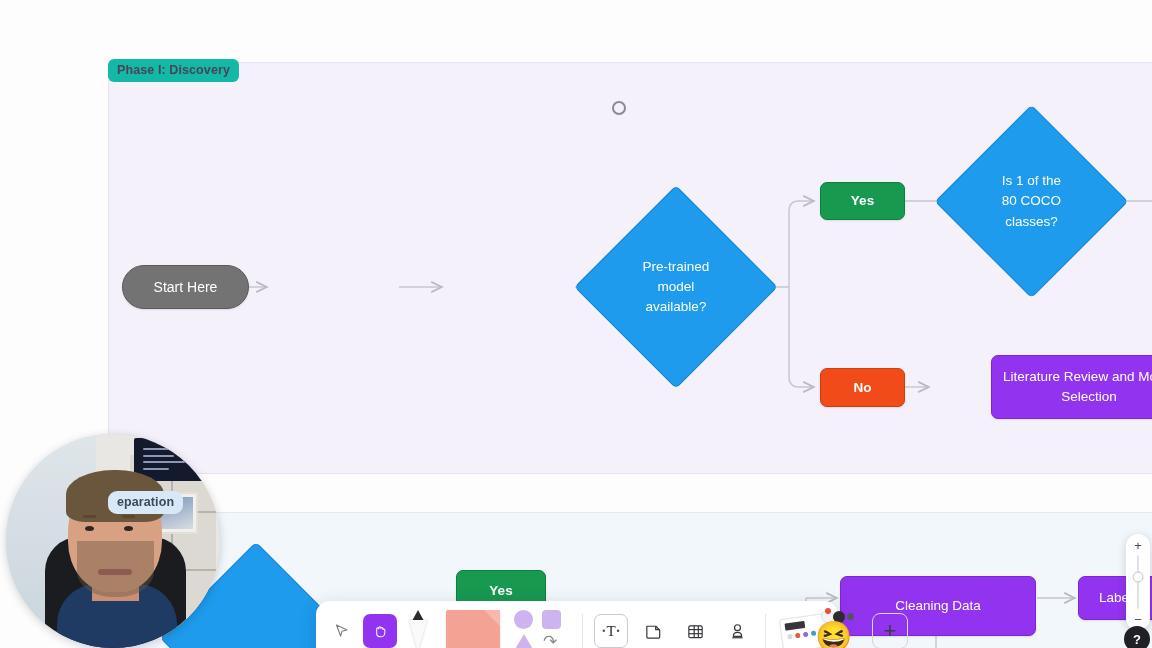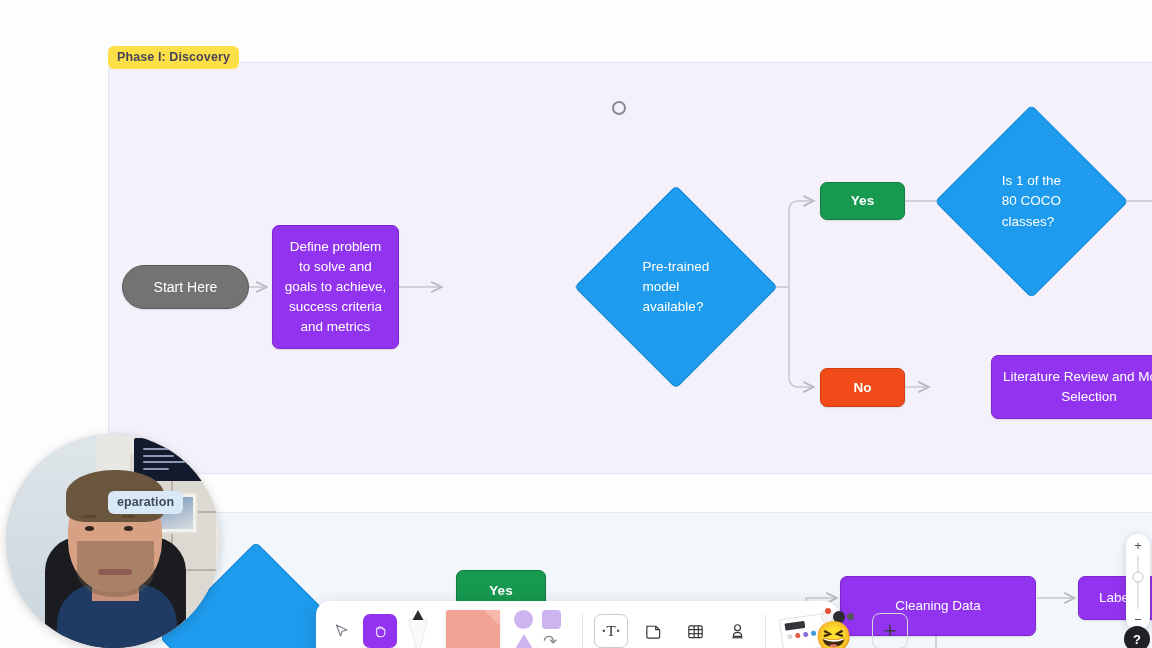--- a/index.html
+++ b/index.html
@@ -48,22 +48,22 @@
     position: absolute;
     font-size: 12.5px;
     font-weight: 700;
     letter-spacing: .1px;
     padding: 4px 9px 5px;
     border-radius: 6px;
     white-space: nowrap;
   }
   .label-phase1 {
     left: 108px;
-    top: 46px;
-    background: #fde047;
+    top: 59px;
+    background: #14b8a6;
     color: #4a4458;
   }
   .label-phase2 {
     left: 108px;
     top: 491px;
     background: #d8e8f6;
     color: #3d4a57;
   }
 
   
@@ -117,20 +117,21 @@
     border: 1px solid #0d84d2;
     transform: rotate(45deg);
     border-radius: 5px;
   }
   .diamond .dtext {
     position: absolute;
     inset: 0;
     display: flex;
     align-items: center;
     justify-content: center;
+    text-align: center;
     color: #ffffff;
     font-size: 13.5px;
     line-height: 1.5;
     white-space: pre-line;
     padding: 0 18px;
     box-sizing: border-box;
   }
 
   
   .conn {
@@ -423,21 +424,21 @@
   .wc-body { position:absolute; left:24%; top:70%; width:56%; height:34%; background:#1f3a63; border-radius:40px 40px 0 0;}
   .wc-neck { position:absolute; left:40%; top:62%; width:22%; height:16%; background:#c99077; }
   .wc-head { position:absolute; left:29%; top:20%; width:44%; height:54%; background:#d8a183; border-radius:48% 48% 44% 44%; }
   .wc-hair { position:absolute; left:28%; top:17%; width:46%; height:24%; background:#6a553d; border-radius:48% 48% 20% 20%;}
   .wc-eye  { position:absolute; width:9px; height:5px; background:#30241c; border-radius:50%;}
   .wc-brow { position:absolute; width:13px; height:3px; background:#5b4632; border-radius:2px;}
   .wc-beard{ position:absolute; left:33%; top:50%; width:36%; height:26%; background:rgba(106,85,61,.42); border-radius:0 0 46% 46%;}
   .wc-mouth{ position:absolute; left:43%; top:63%; width:16%; height:6px; background:#8e5b52; border-radius:4px;}
 
   
-  .phase2-peek { z-index: 1; }
+  .phase2-peek { z-index: 1; border-radius: 9px; }
 </style>
 </head>
 <body>
 
 <div id="app">
 
   <div class="canvas">
 
     <div class="frame frame-phase2"></div>
     <div class="frame-label label-phase2 phase2-peek">eparation</div>
@@ -473,25 +474,20 @@
       <line x1="1131" y1="387" x2="1152" y2="387" stroke="#c6c6ce" stroke-width="1.4"></line>
 
       <line x1="806" y1="598" x2="836" y2="598" stroke="#c6c6ce" stroke-width="1.4" marker-end="url(#ah)"></line>
       <line x1="1037" y1="598" x2="1074" y2="598" stroke="#c6c6ce" stroke-width="1.4" marker-end="url(#ah)"></line>
       <path d="M936,648 L936,625" fill="none" stroke="#c6c6ce" stroke-width="1.4" marker-end="url(#ah)"></path>
       <path d="M806,598 L806,648" fill="none" stroke="#c6c6ce" stroke-width="1.4"></path>
     </svg>
 
     <div class="node start" style="left:122px; top:265px; width:127px; height:44px;">Start Here</div>
 
-    <div class="node purple" style="left:272px; top:225px; width:127px; height:124px;">Define problem
-to solve and
-goals to achieve,
-success criteria
-and metrics</div>
 
 
     <div class="diamond" style="left:604px; top:215px; width:144px; height:144px;">
       <div class="shape"></div>
       <div class="dtext">Pre-trained
 model
 available?</div>
     </div>
 
     <div class="node green" style="left:820px; top:182px; width:85px; height:38px;">Yes</div>

